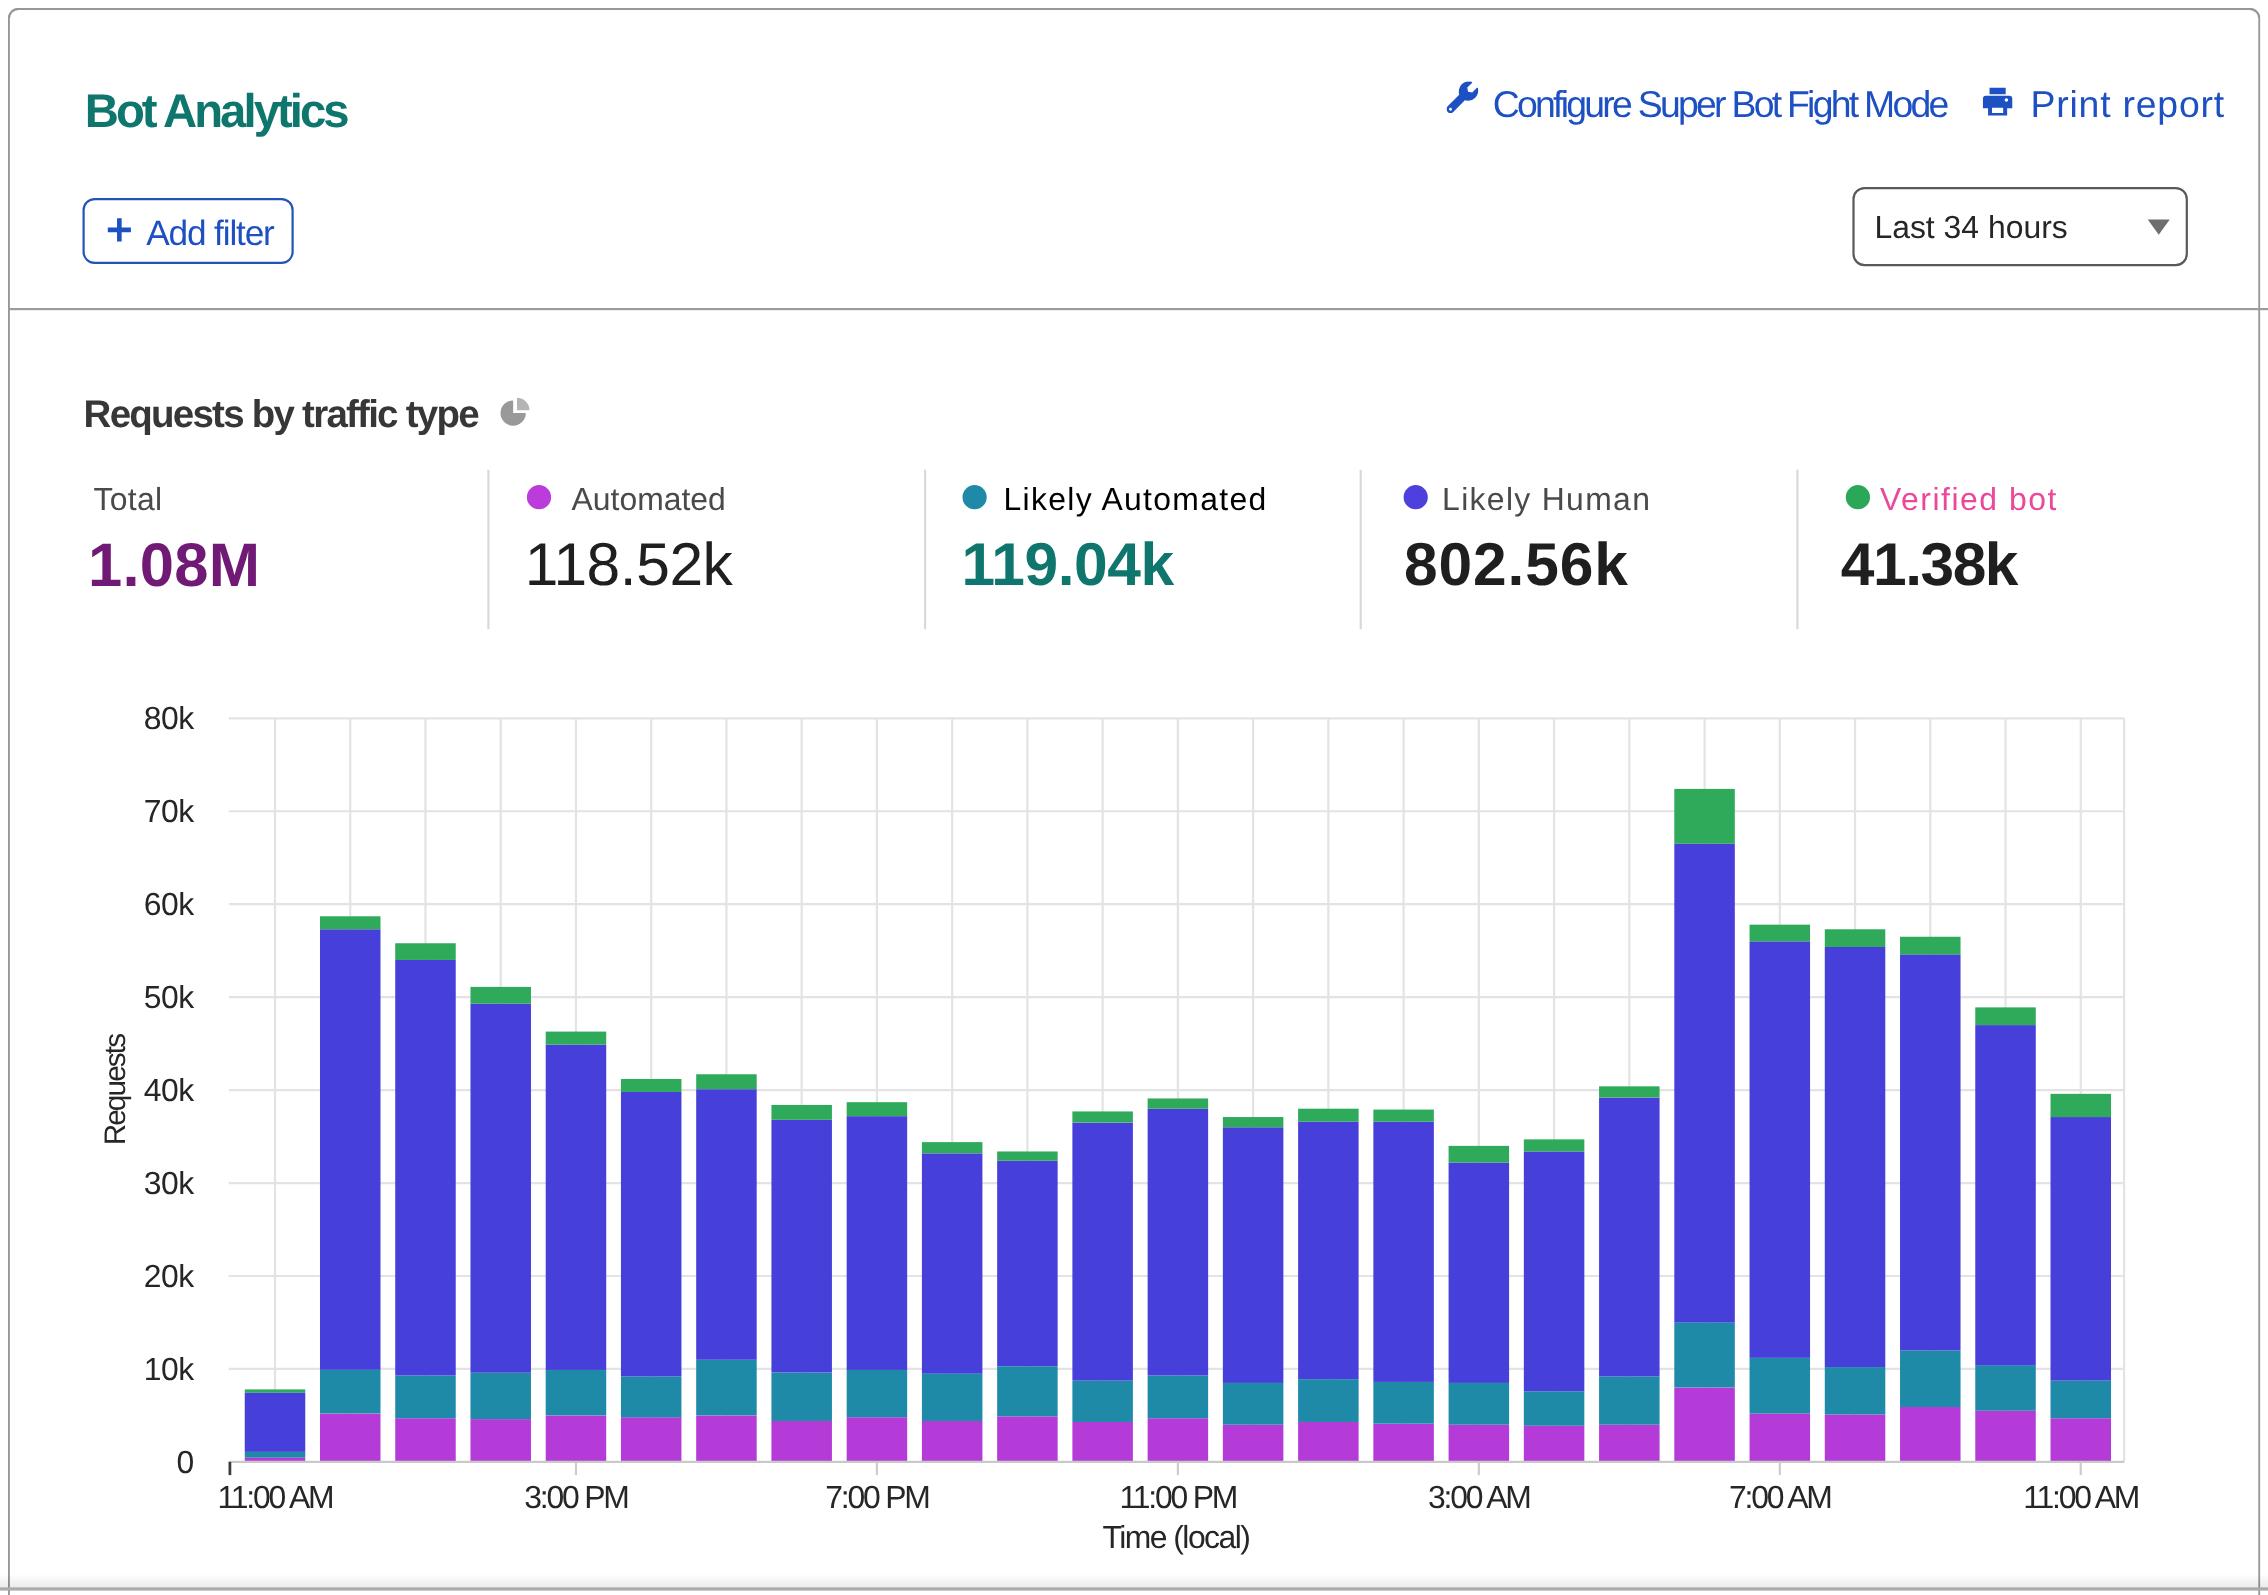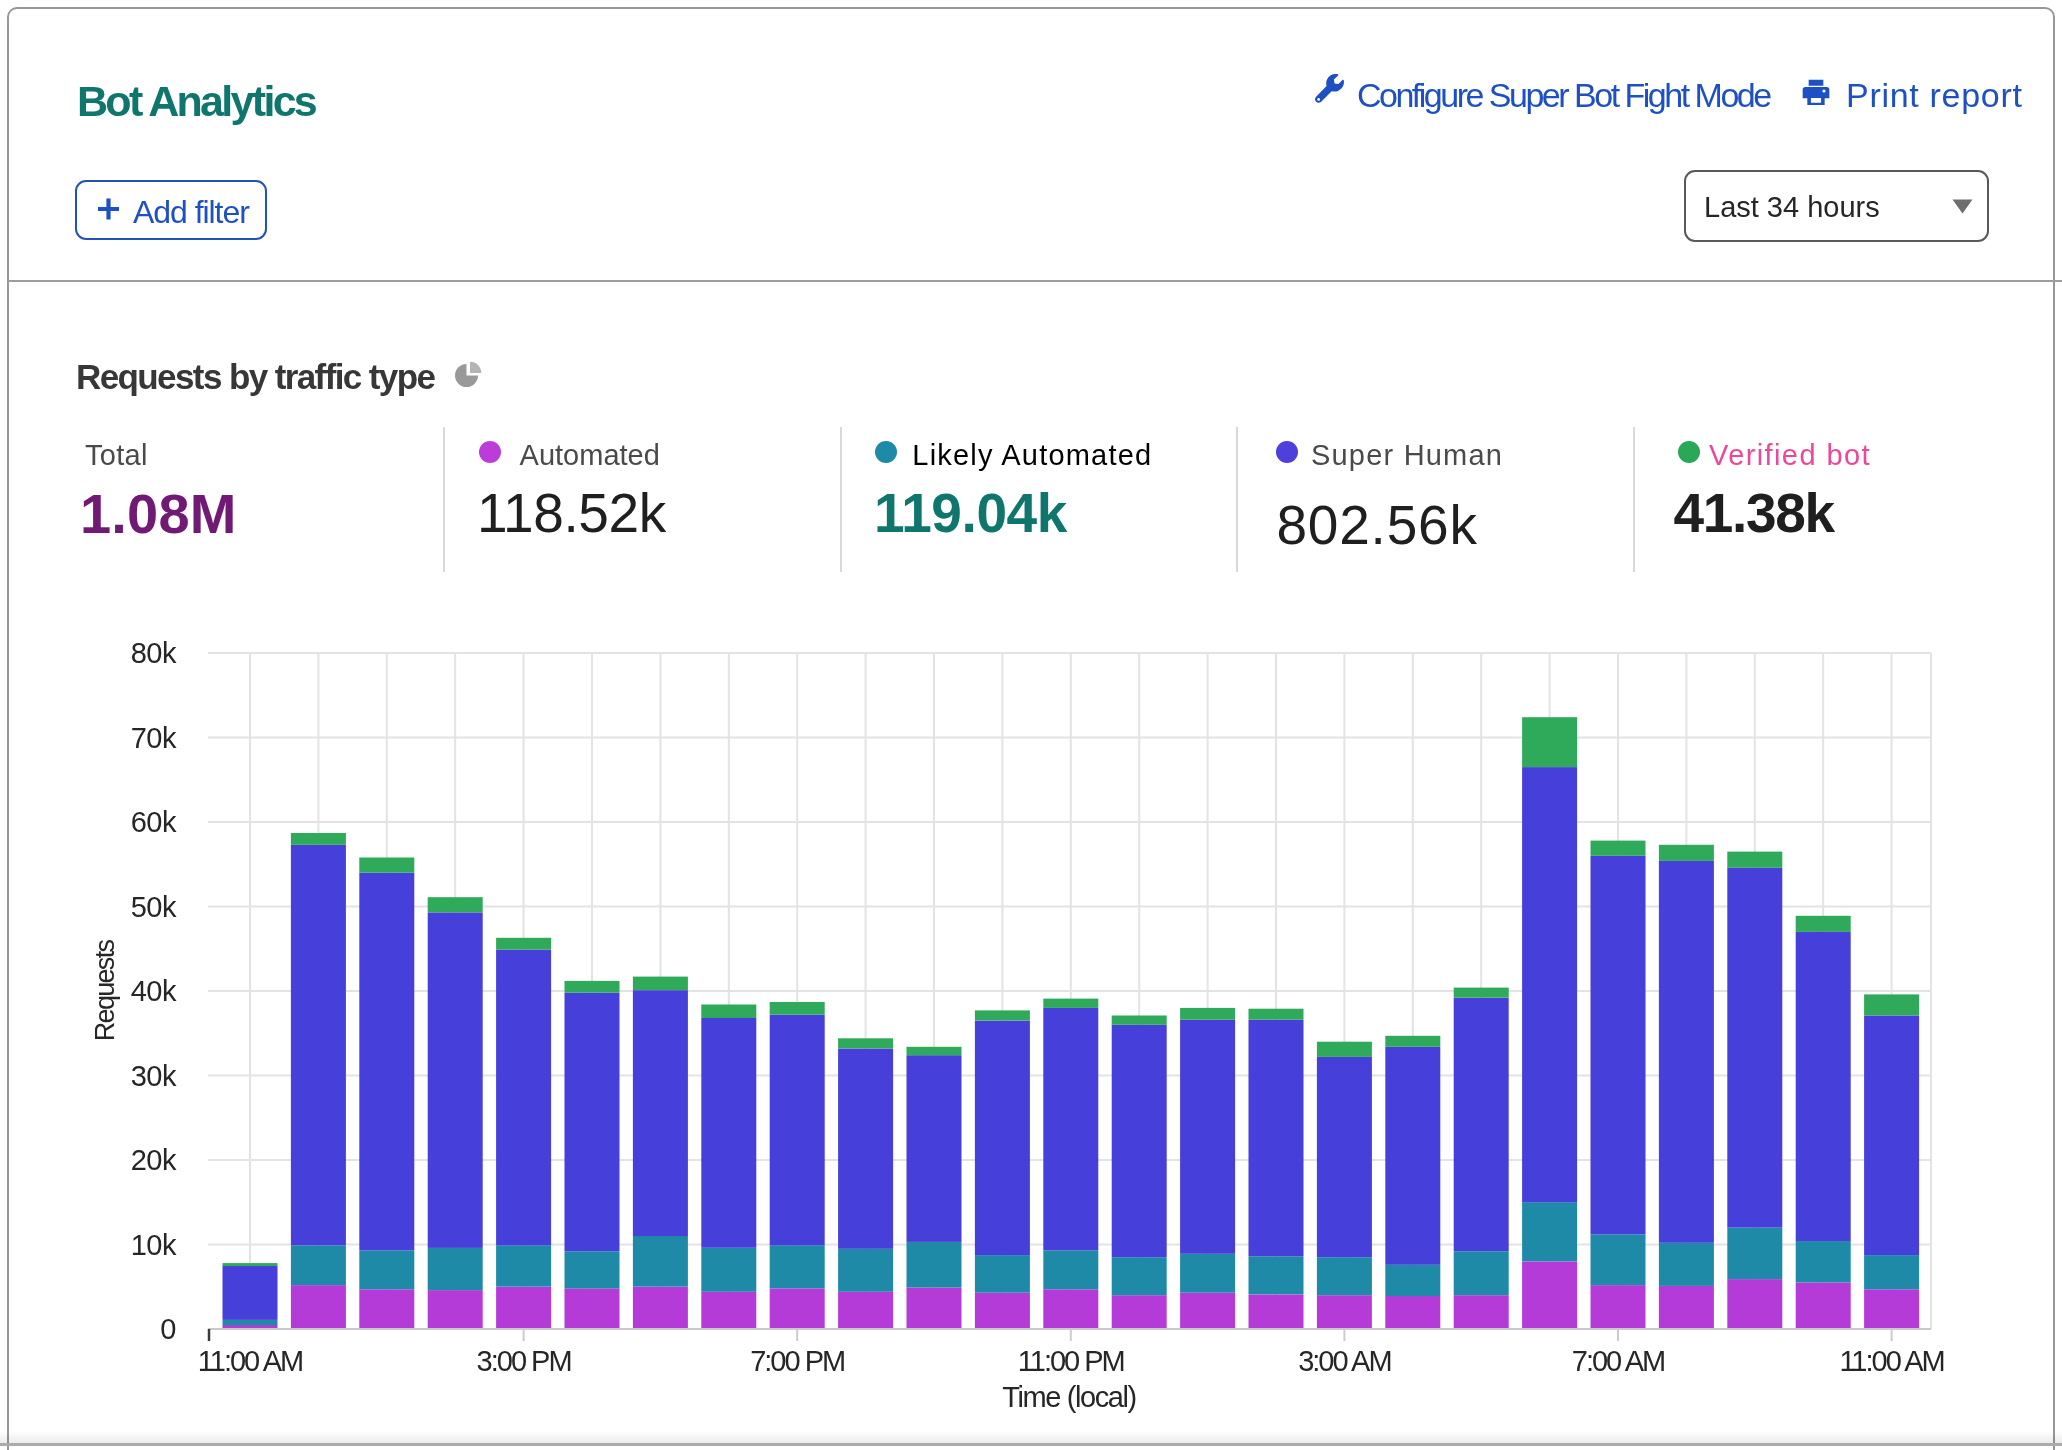--- a/index.html
+++ b/index.html
@@ -40,22 +40,22 @@
 
 <div style="position:absolute;left:85px;top:441px;font-size:29px;line-height:1;letter-spacing:0.3px;color:#4a4a4a">Total</div>
 <div style="position:absolute;left:80px;top:486px;font-size:56px;line-height:1;font-weight:bold;letter-spacing:0.2px;color:#701a75">1.08M</div>
 <div style="position:absolute;left:479px;top:441px;width:22px;height:22px;border-radius:50%;background:#bb3cda"></div>
 <div style="position:absolute;left:519.6px;top:441px;font-size:29px;line-height:1;letter-spacing:0.0px;color:#4a4a4a">Automated</div>
 <div style="position:absolute;left:477px;top:486px;font-size:55px;line-height:1;font-weight:normal;letter-spacing:-0.4px;color:#1f1f1f">118.52k</div>
 <div style="position:absolute;left:875px;top:441px;width:22px;height:22px;border-radius:50%;background:#1e8aa8"></div>
 <div style="position:absolute;left:912.3px;top:441px;font-size:29px;line-height:1;letter-spacing:1.2px;color:#000000">Likely Automated</div>
 <div style="position:absolute;left:874px;top:486px;font-size:55px;line-height:1;font-weight:bold;letter-spacing:-0.4px;color:#0f766e">119.04k</div>
 <div style="position:absolute;left:1275.6px;top:441px;width:22px;height:22px;border-radius:50%;background:#4e40dc"></div>
-<div style="position:absolute;left:1311px;top:441px;font-size:29px;line-height:1;letter-spacing:1.2px;color:#4a4a4a">Super Human</div>
-<div style="position:absolute;left:1276.4px;top:498px;font-size:55px;line-height:1;font-weight:normal;letter-spacing:0.8px;color:#1f1f1f">802.56k</div>
+<div style="position:absolute;left:1311px;top:441px;font-size:29px;line-height:1;letter-spacing:1.2px;color:#4a4a4a">Likely Human</div>
+<div style="position:absolute;left:1276.4px;top:486px;font-size:55px;line-height:1;font-weight:bold;letter-spacing:0.8px;color:#1f1f1f">802.56k</div>
 <div style="position:absolute;left:1678px;top:441px;width:22px;height:22px;border-radius:50%;background:#2aa857"></div>
 <div style="position:absolute;left:1709px;top:441px;font-size:29px;line-height:1;letter-spacing:1.4px;color:#ec4899">Verified bot</div>
 <div style="position:absolute;left:1673.5px;top:486px;font-size:55px;line-height:1;font-weight:bold;letter-spacing:-1.35px;color:#1f1f1f">41.38k</div>
 <div style="position:absolute;left:443px;top:427px;width:2px;height:145px;background:#d9d9d9"></div>
 <div style="position:absolute;left:840px;top:427px;width:2px;height:145px;background:#d9d9d9"></div>
 <div style="position:absolute;left:1236px;top:427px;width:2px;height:145px;background:#d9d9d9"></div>
 <div style="position:absolute;left:1633px;top:427px;width:2px;height:145px;background:#d9d9d9"></div>
 
 <svg width="2062" height="850" viewBox="0 600 2062 850" style="position:absolute;left:0;top:600px" font-family="Liberation Sans, sans-serif">
 <line x1="208.0" y1="1244.5" x2="1931.0" y2="1244.5" stroke="#e3e3e3" stroke-width="2"></line>

